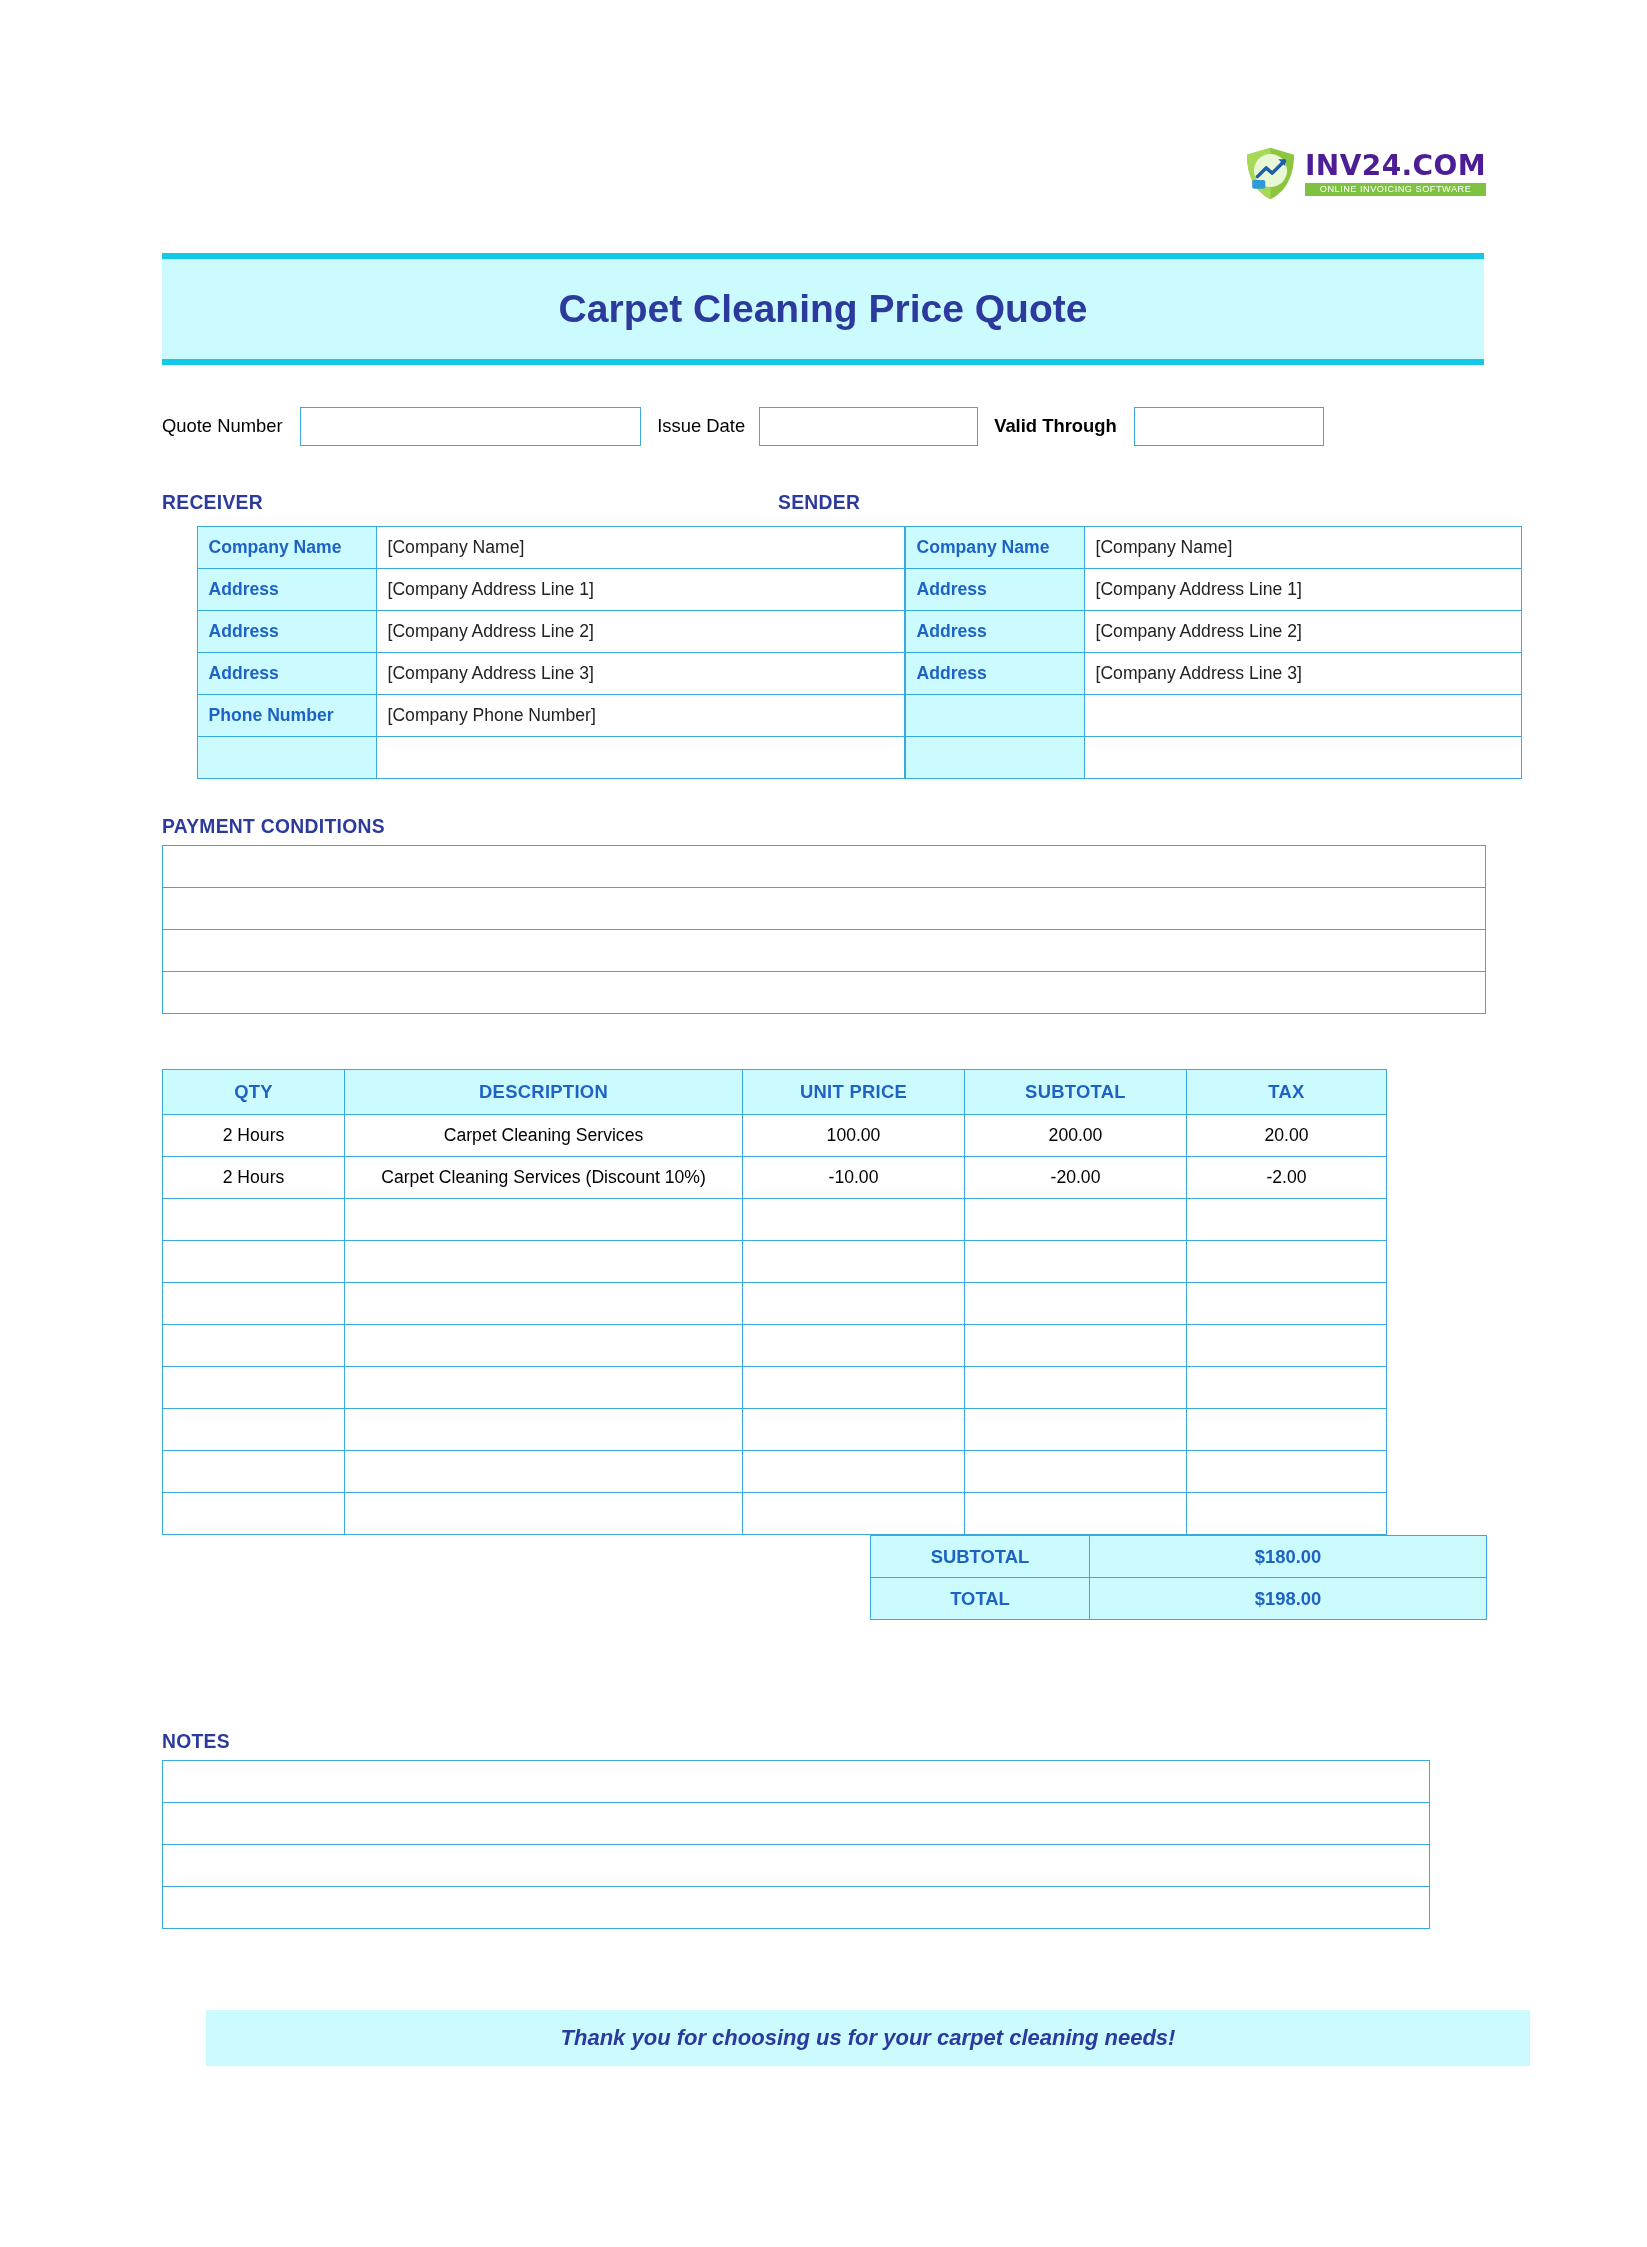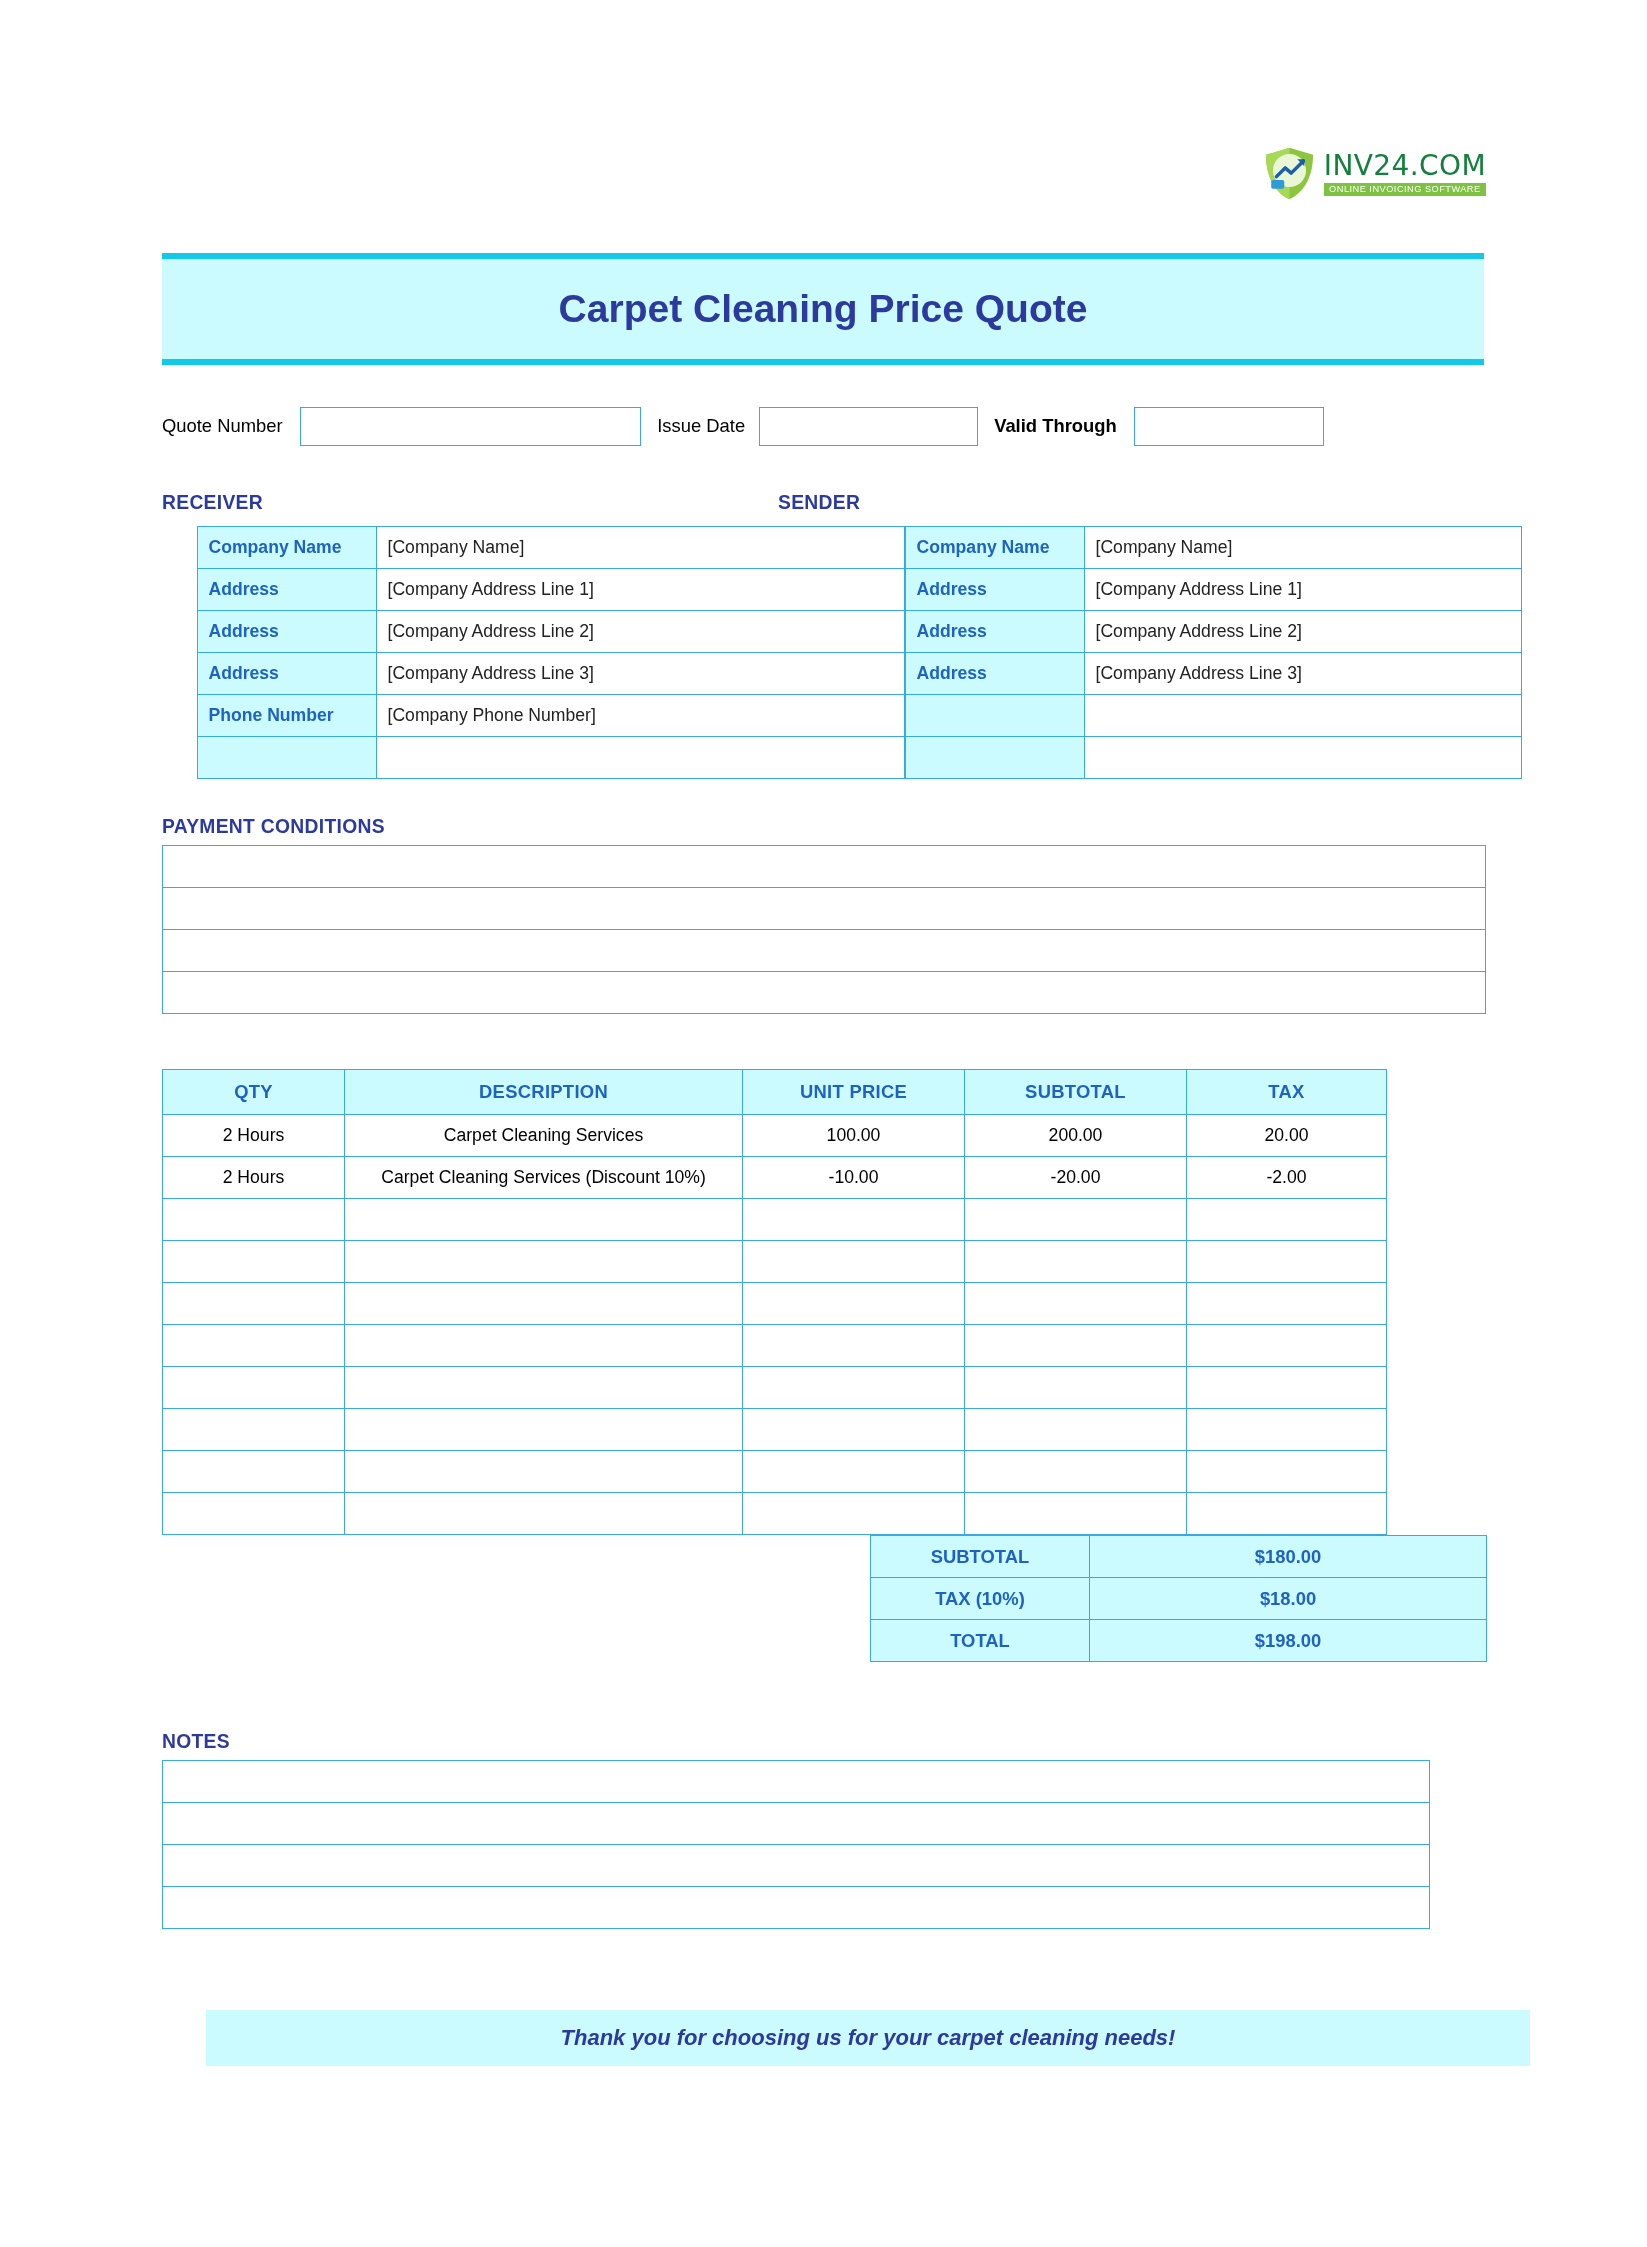--- a/index.html
+++ b/index.html
@@ -50,22 +50,22 @@
   }
   .logo-text {
     display: flex;
     flex-direction: column;
     justify-content: center;
     line-height: 1;
   }
   .logo-title {
     font-family: "DejaVu Sans", sans-serif;
     font-size: 28px;
-    font-weight: normal;
-    color: #15803d;
+    font-weight: bold;
+    color: #4c1d95;
     letter-spacing: 0.4px;
   }
   .logo-sub {
     font-family: "Liberation Sans", sans-serif;
     font-size: 9.2px;
     color: #ffffff;
     background: #7ec242;
     padding: 1.8px 3.5px;
     letter-spacing: 0.5px;
     margin-top: 3.5px;
@@ -480,24 +480,20 @@
     </div>
 
     <div class="totals">
       <table class="totals-tbl">
         <tbody>
             <tr>
           <td class="tot-k">SUBTOTAL</td>
           <td class="tot-v">$180.00</td>
         </tr>
         <tr>
-          <td class="tot-k">TAX (10%)</td>
-          <td class="tot-v">$18.00</td>
-        </tr>
-        <tr>
           <td class="tot-k">TOTAL</td>
           <td class="tot-v">$198.00</td>
         </tr>
       </tbody>
         </table>
     </div>
 
     <div class="notes">
       <span class="section-head">NOTES</span>
       <div class="blank-lines">

